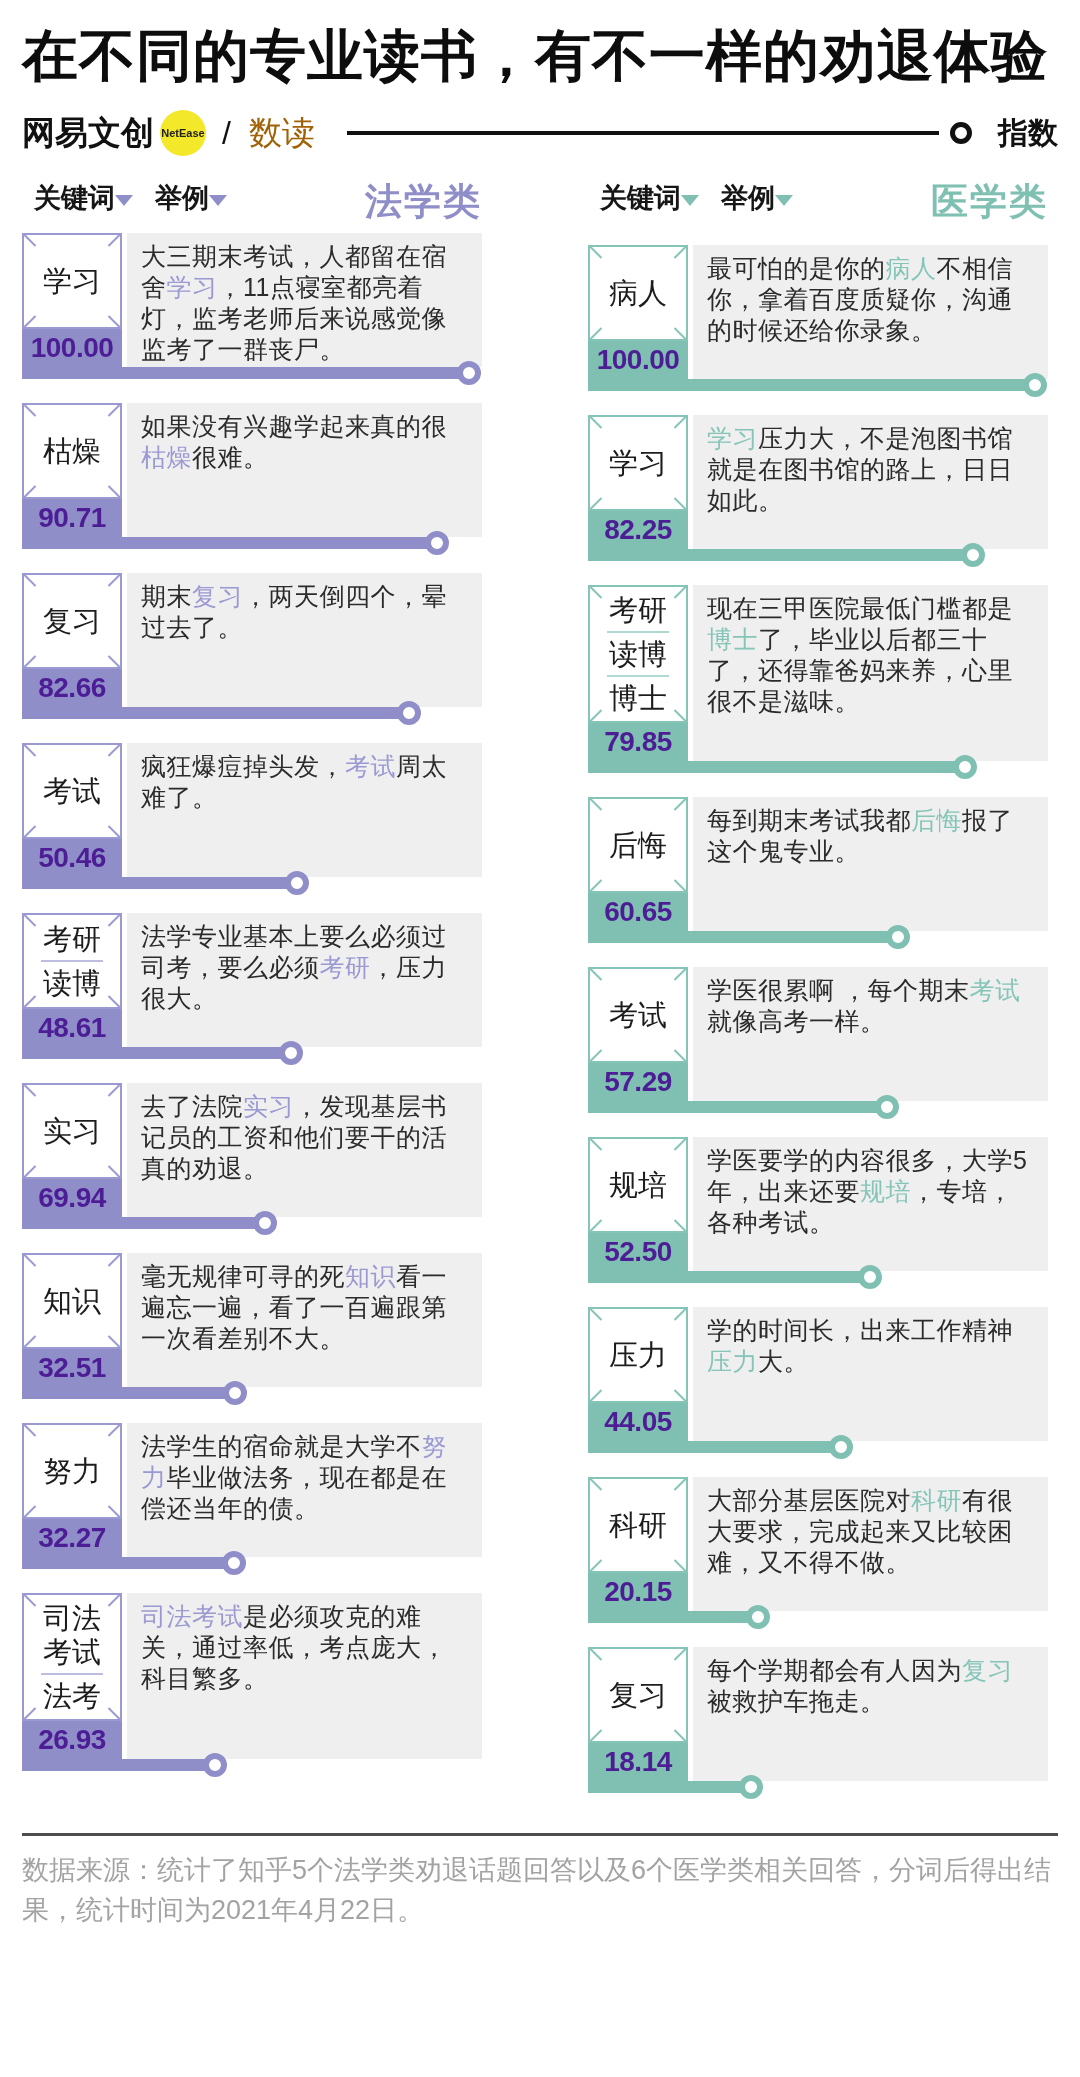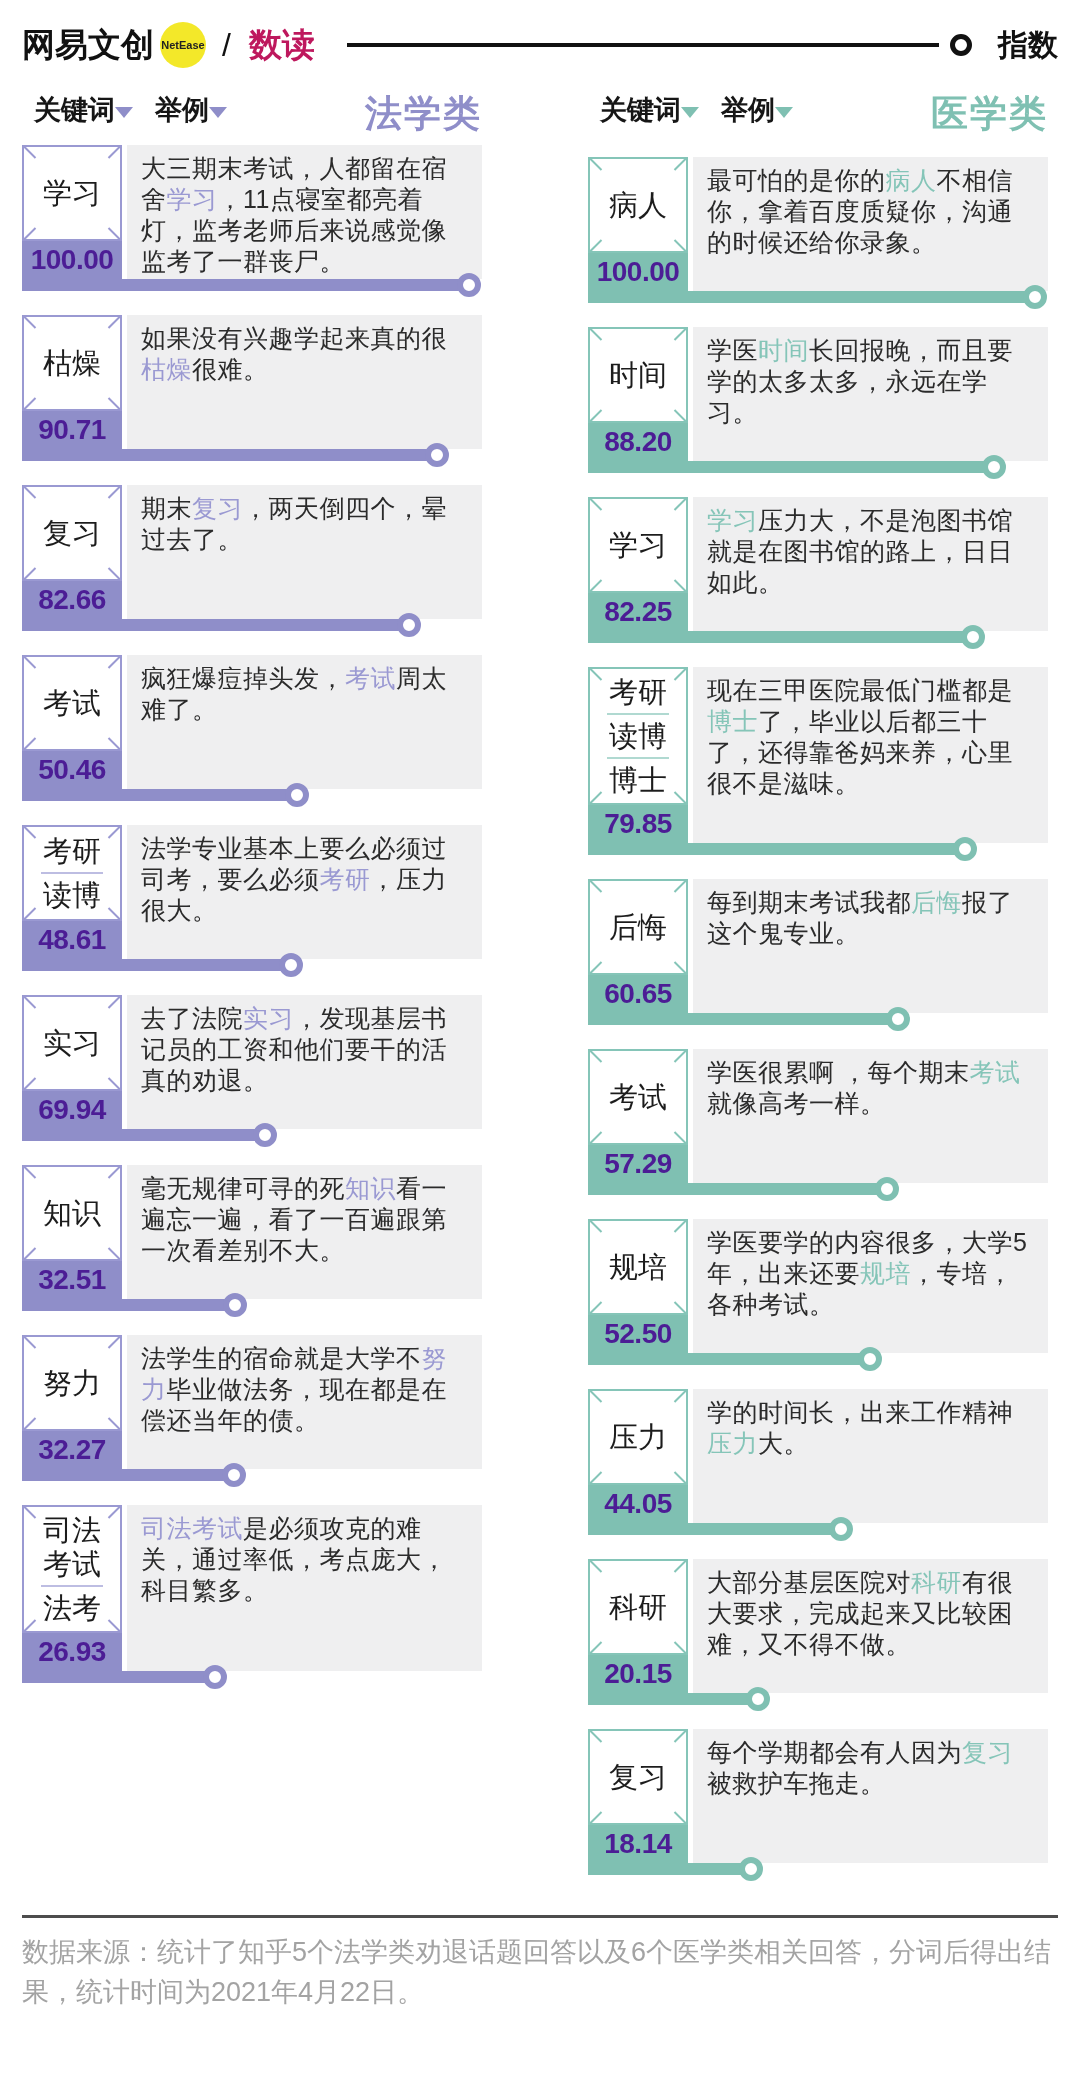--- a/index.html
+++ b/index.html
@@ -22,21 +22,21 @@
     display:flex; align-items:center; height:54px;gap:12px;
   }
   .brand { font-size:33px; font-weight:900; color:#111; z-index:1; }
   .brand-badge {
     width:46px; height:46px; border-radius:50%;
     background:#f3e829; margin-left:-6px; margin-right:2px;
     display:flex; align-items:center; justify-content:center;
     font-size:11px; font-weight:bold; color:#222; z-index:0;
   }
   .brand-slash { font-size:32px; font-weight:300; color:#111; margin:0 6px 0 2px; }
-  .brand-sub { font-size:33px; font-weight:700; color:#be185d; }
+  .brand-sub { font-size:33px; font-weight:400; color:#a16207; }
   .axisline { flex:1; height:4px; background:#111; margin-left:20px; }
   .axisdot {
     width:12px; height:12px; border-radius:50%;
     background:#fff; border:5px solid #111; margin-left:-1px;
   }
   .axislabel { font-size:30px; font-weight:600; color:#111; margin-left:14px; }
 
   
   .cols {
     display:flex; justify-content:space-between;
@@ -105,20 +105,21 @@
     padding-top:14px;
     color:#a3a3a3; font-size:27px; line-height:40px;
   }
   .footer p { margin:0; }
 </style>
 </head>
 <body>
 
 <div class="page">
 
+  <div class="title">在不同的专业读书，有不一样的劝退体验</div>
 
   <div class="brandrow">
     <span class="brand">网易文创</span>
     <span class="brand-badge">NetEase</span>
     <span class="brand-slash">/</span>
     <span class="brand-sub">数读</span>
     <span class="axisline"></span>
     <span class="axisdot"></span>
     <span class="axislabel">指数</span>
   </div>
@@ -340,38 +341,20 @@
     </div>
   </div>
           <div class="card">
     <div class="card-body">
       <div class="kwcol">
         <div class="kwbox">
           <i class="ct tl"></i>
           <i class="ct tr"></i>
           <i class="ct bl"></i>
           <i class="ct br"></i>
-        <div class="kwline">时间</div>
-                </div>
-        <div class="badge">88.20</div>
-      </div>
-      <div class="panel"><span>学医</span><span class="hl">时间</span><span>长回报晚，而且要学的太多太多，永远在学习。</span></div>
-    </div>
-    <div class="bar" style="width: 406px;">
-      <span class="ring"></span>
-    </div>
-  </div>
-          <div class="card">
-    <div class="card-body">
-      <div class="kwcol">
-        <div class="kwbox">
-          <i class="ct tl"></i>
-          <i class="ct tr"></i>
-          <i class="ct bl"></i>
-          <i class="ct br"></i>
         <div class="kwline">学习</div>
                 </div>
         <div class="badge">82.25</div>
       </div>
       <div class="panel"><span class="hl">学习</span><span>压力大，不是泡图书馆就是在图书馆的路上，日日如此。</span></div>
     </div>
     <div class="bar" style="width: 385px;">
       <span class="ring"></span>
     </div>
   </div>

